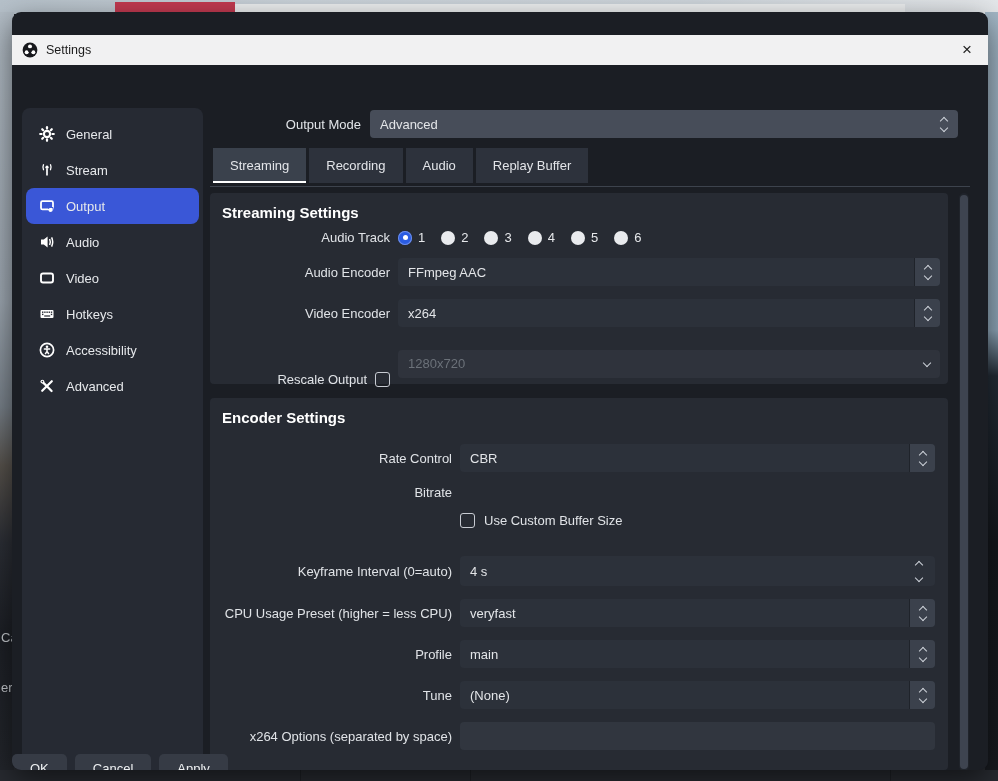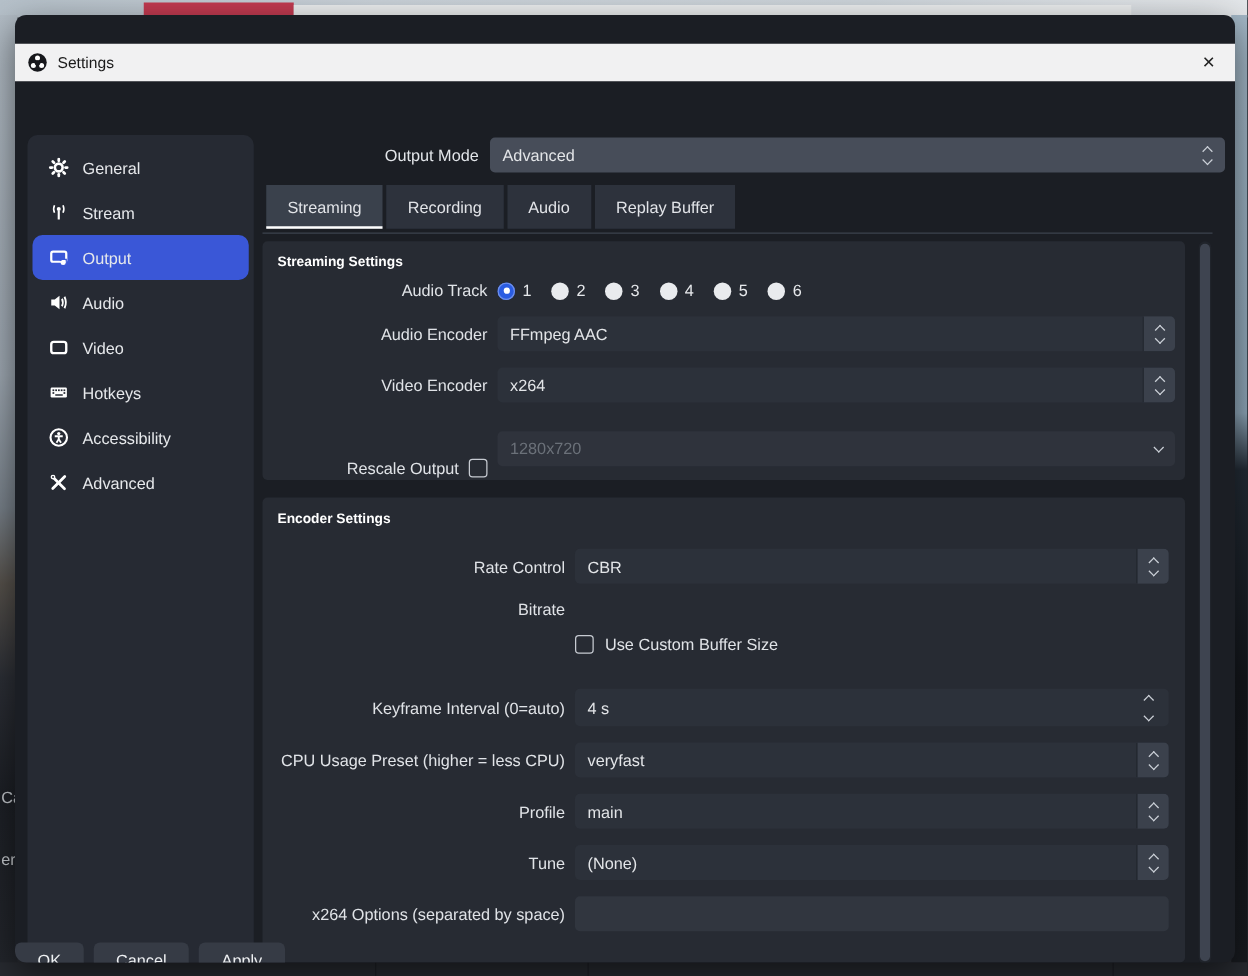--- a/index.html
+++ b/index.html
@@ -25,33 +25,33 @@
   .win-body{position:relative;width:100%;height:728px;}
 
   
   .sidebar{position:absolute;left:10px;top:43px;width:181px;height:663px;background:#262a33;border-radius:8px;padding:8px 4px;}
   .side-item{height:36px;display:flex;align-items:center;gap:11px;padding-left:13px;color:#e6e8eb;font-size:13px;border-radius:8px;}
   .side-item.selected{background:#3a57d7;}
   .side-item svg{flex:0 0 16px;}
 
   
   .main-label{color:#e2e5e9;font-size:13px;}
-  .outmode-row{position:absolute;left:208px;top:45px;width:760px;height:28px;display:flex;align-items:center;}
+  .outmode-row{position:absolute;left:186px;top:45px;width:760px;height:28px;display:flex;align-items:center;}
   .outmode-row .main-label{width:172px;text-align:right;padding-right:9px;}
   .tabs{position:absolute;left:201px;top:83px;height:35px;display:flex;gap:3px;}
   .tab{background:#2d323c;color:#e2e4e8;font-size:13px;padding:0 17px;display:flex;align-items:center;position:relative;}
   .tab.active{background:#3a414c;}
   .tab.active::after{content:"";position:absolute;left:0;right:0;bottom:0;height:2px;background:#ffffff;}
   .tabs-divider{position:absolute;left:198px;top:121px;width:760px;height:1px;background:#3d434d;}
 
   
   .groupbox{position:absolute;left:198px;width:738px;background:#272b33;border-radius:4px;}
   .gb-streaming{top:128px;height:191px;}
   .gb-encoder{top:333px;height:372px;}
-  .gb-title{color:#ffffff;font-size:11px;font-weight:bold;padding:11px 0 0 12px;}
+  .gb-title{color:#ffffff;font-size:15px;font-weight:bold;padding:11px 0 0 12px;}
   .form{padding-top:9px;}
   .frow{display:flex;align-items:center;margin-bottom:13px;}
   .frow .flabel{text-align:right;margin-right:8px;color:#e0e3e7;font-size:13px;flex:none;}
   .gb-streaming .flabel{width:180px;}
   .gb-streaming .frow{padding-right:8px;}
   .gb-encoder .flabel{width:242px;}
   .gb-encoder .frow{padding-right:13px;}
 
   
   .combo{flex:1;height:28px;background:#2c313a;border-radius:4px;display:flex;align-items:center;overflow:hidden;}

